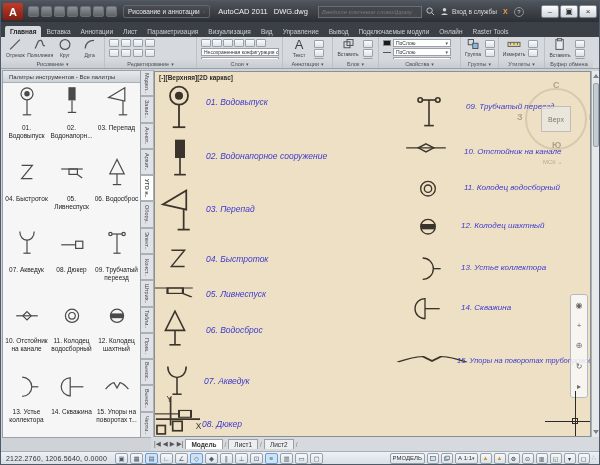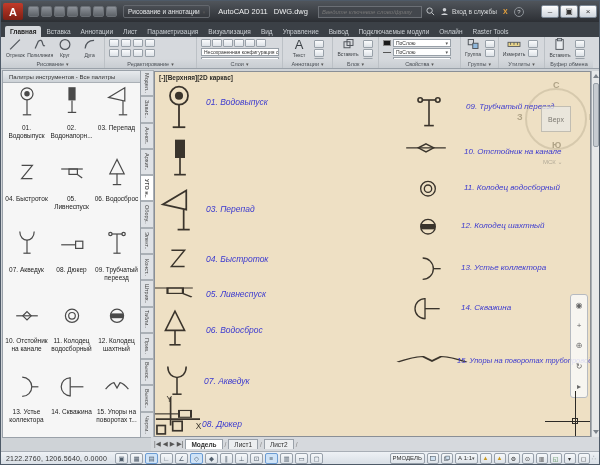--- a/index.html
+++ b/index.html
@@ -535,20 +535,21 @@
   <div id="canvas">
     <div class="vplabel">[-][Верхняя][2D каркас]</div>
 
     <svg class="csym" style="left:6px;top:12px;width:36px;height:54px" viewBox="0 0 40 60">
         <use href="#s1"></use>
       </svg>
     <div class="clab" style="left:51px;top:25px">01. Водовыпуск</div>
     <svg class="csym" style="left:8px;top:66px;width:34px;height:50px" viewBox="0 0 40 60">
         <use href="#s2"></use>
       </svg>
+    <div class="clab" style="left:51px;top:79px">02. Водонапорное сооружение</div>
     <svg class="csym" style="left:1px;top:116px;width:38px;height:52px" viewBox="0 0 40 60">
         <use href="#s3"></use>
       </svg>
     <div class="clab" style="left:51px;top:132px">03. Перепад</div>
     <svg class="csym" style="left:6px;top:168px;width:34px;height:44px" viewBox="0 0 40 60">
         <use href="#s4"></use>
       </svg>
     <div class="clab" style="left:51px;top:182px">04. Быстроток</div>
     <svg class="csym" style="left:-4px;top:204px;width:44px;height:36px" viewBox="0 0 40 60" preserveAspectRatio="none">
         <use href="#s5"></use>

